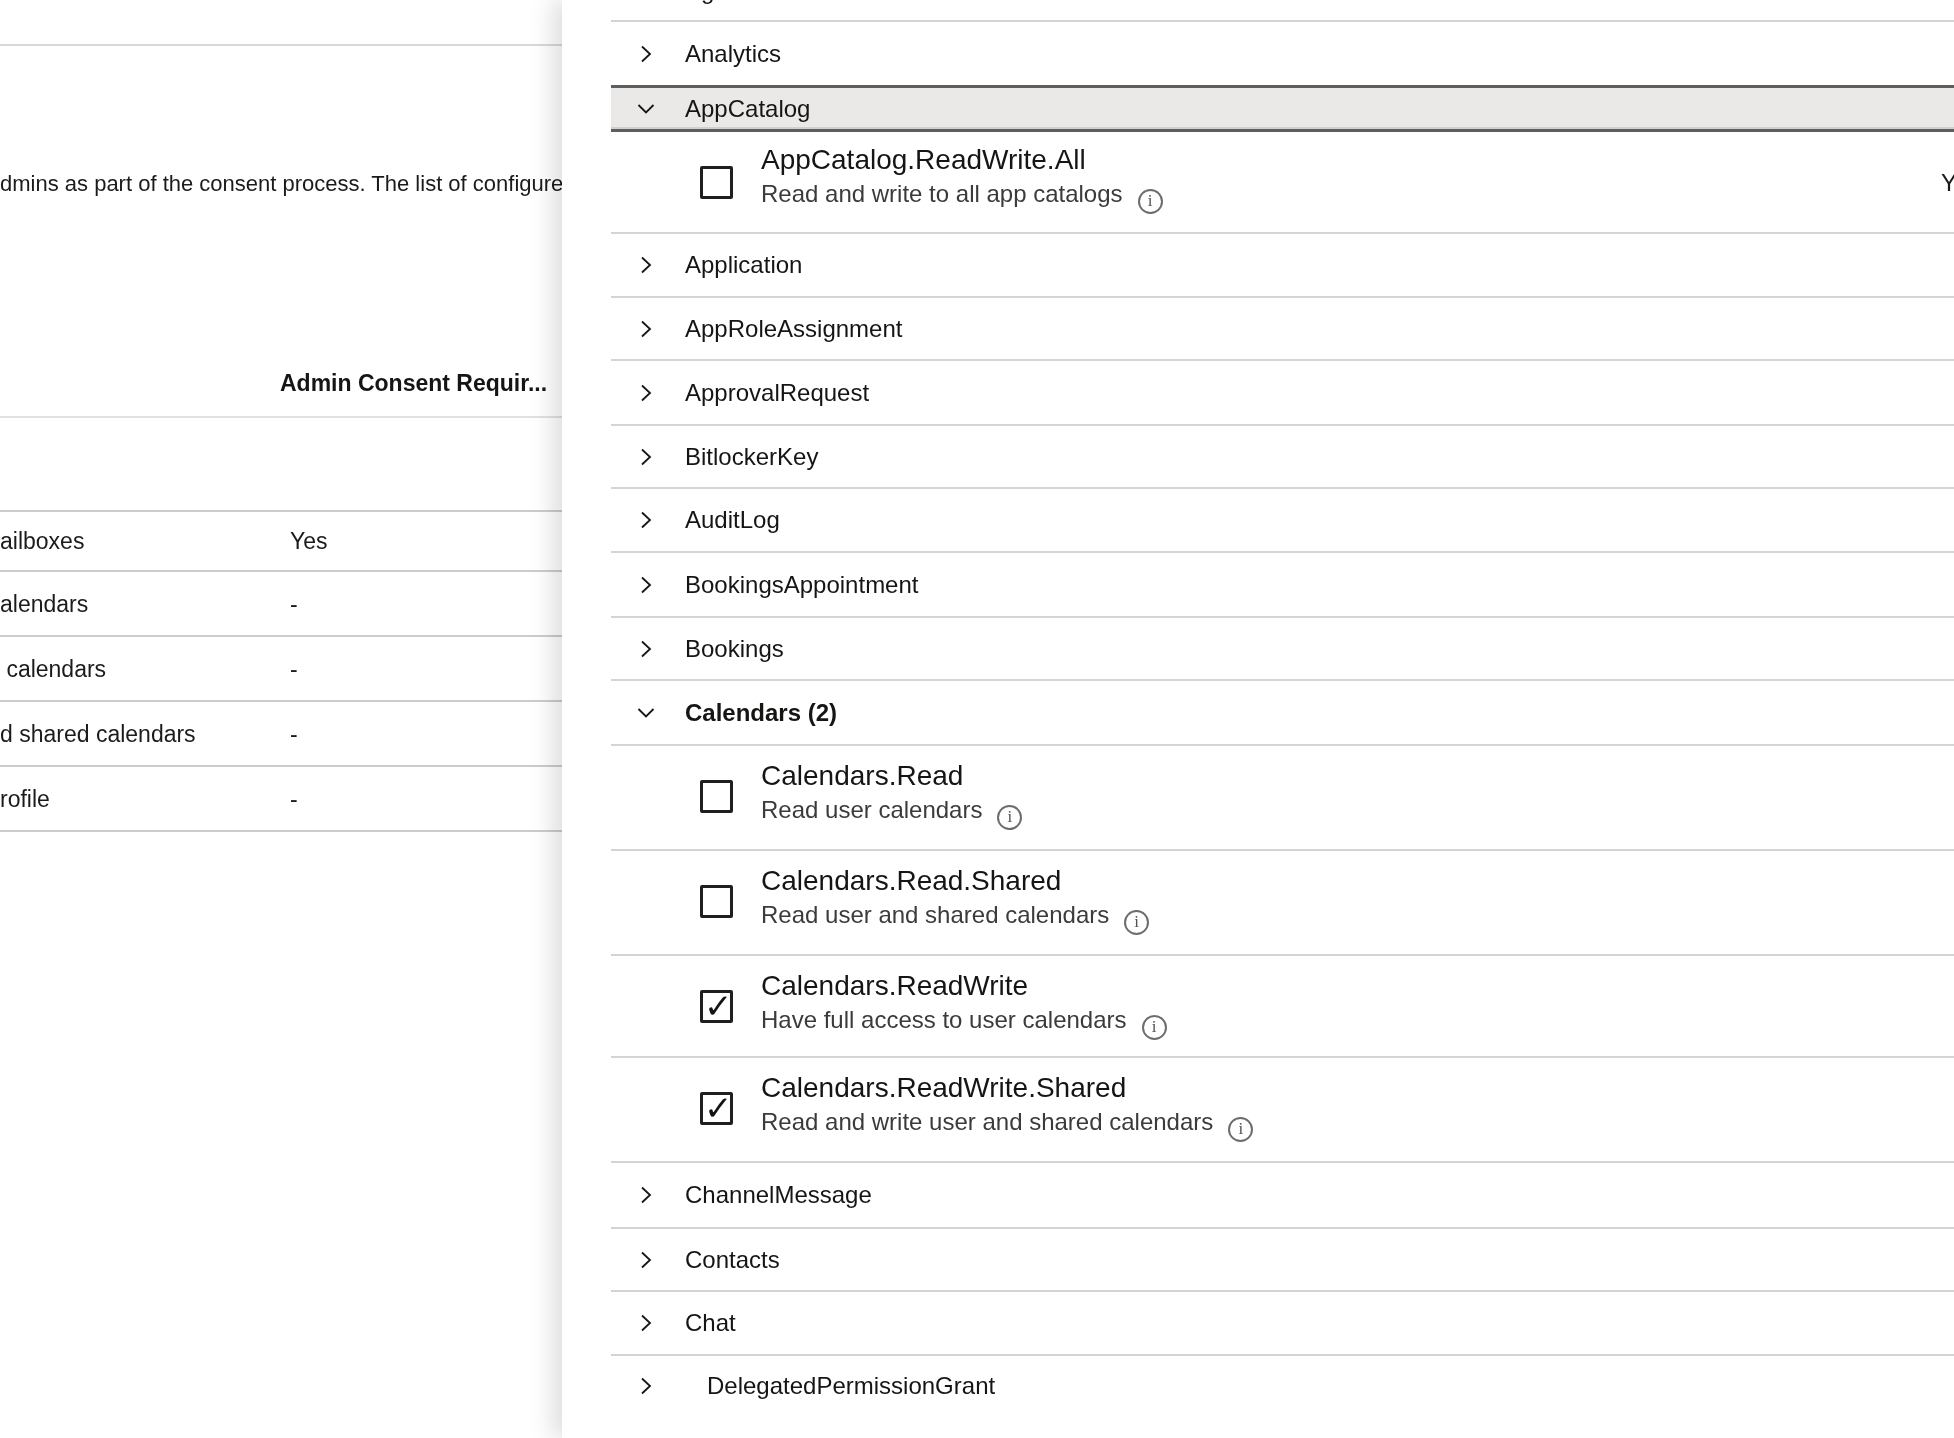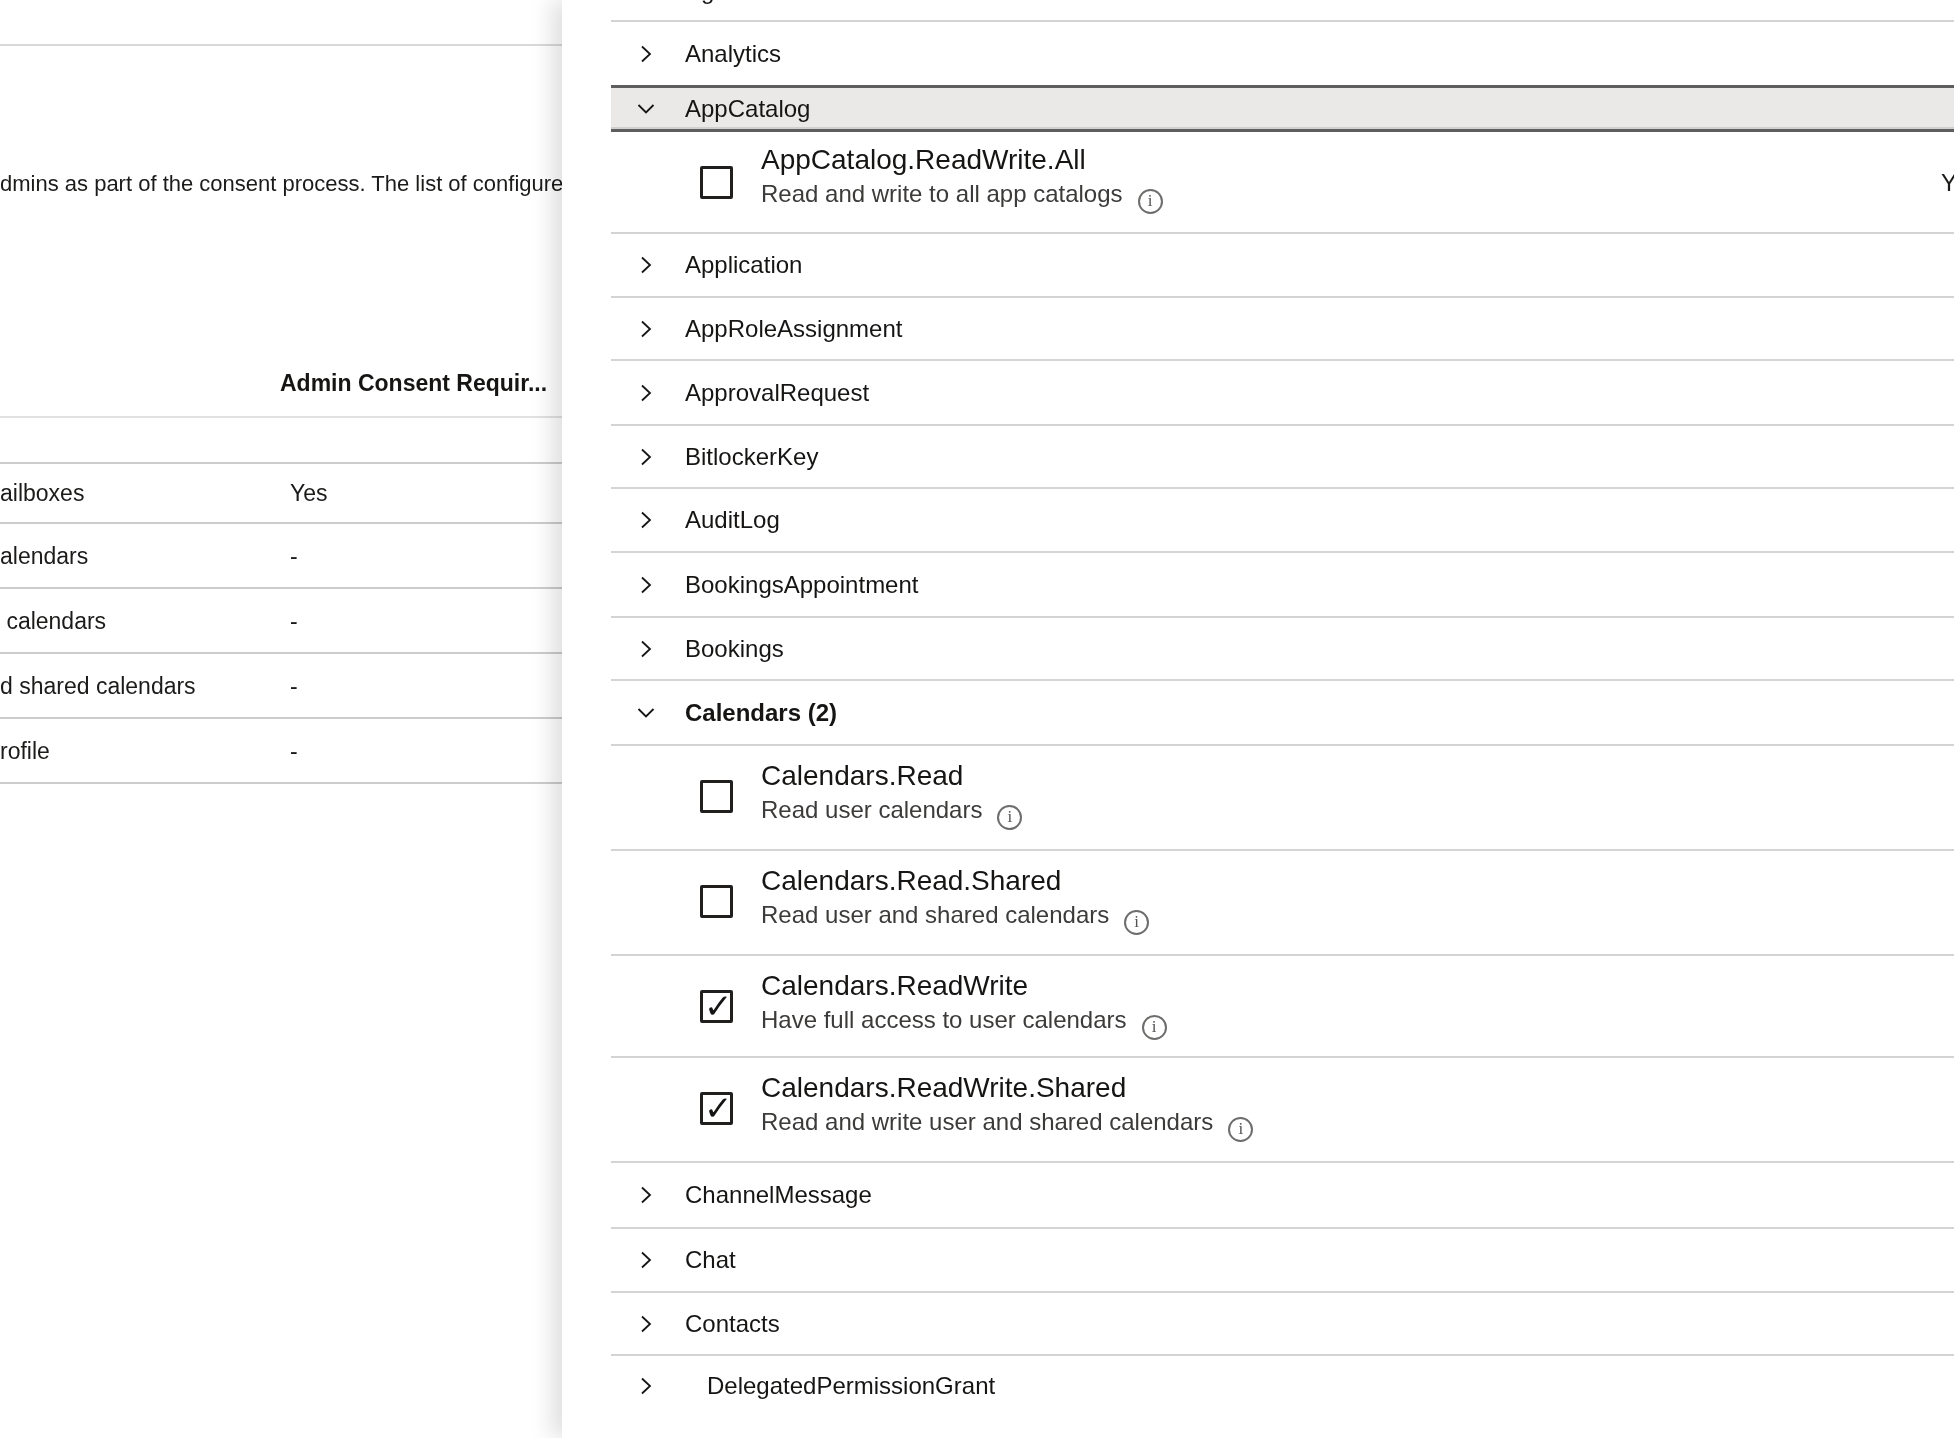--- a/index.html
+++ b/index.html
@@ -5,21 +5,21 @@
   * { box-sizing: border-box; margin: 0; padding: 0; }
   html, body { width: 1954px; height: 1438px; overflow: hidden; background: #ffffff; }
   body { position: relative; font-family: "Liberation Sans", sans-serif; color: #1b1a19; }
 
   
   #left-region { position: absolute; left: 0; top: 0; width: 562px; height: 1438px; overflow: hidden; background: #fff; }
   .top-line { position: absolute; left: 0; top: 44px; width: 562px; height: 2px; background: #d9d9d9; }
   .intro { position: absolute; left: 0; top: 167px; font-size: 22px; line-height: 34px; white-space: nowrap; color: #1c1b1a; }
   .tbl-header { position: absolute; left: 280px; top: 366px; font-size: 23px; line-height: 34px; font-weight: 700; white-space: nowrap; color: #161514; }
   .hline-a { position: absolute; left: 0; top: 416px; width: 562px; height: 2px; background: #e3e1df; }
-  .tbl-body { position: absolute; left: 0; top: 462px; width: 562px; border-top: 2px solid #cecccb; }
+  .tbl-body { position: absolute; left: 0; top: 510px; width: 562px; border-top: 2px solid #cecccb; }
   .trow { position: relative; height: 65px; border-bottom: 2px solid #cecccb; }
   .trow.first { height: 60px; }
   .trow .c1 { position: absolute; left: 0; top: 50%; transform: translateY(-50%); font-size: 23px; white-space: pre; color: #1c1b1a; }
   .trow .c2 { position: absolute; left: 290px; top: 50%; transform: translateY(-50%); font-size: 23px; color: #1c1b1a; }
 
   
   #flyout { position: absolute; left: 562px; top: 0; width: 1392px; height: 1438px; background: #fff;
             box-shadow: -10px 0 22px rgba(0,0,0,0.13); }
   .frag { height: 22px; margin-left: 49px; border-bottom: 2px solid #d6d4d2; overflow: hidden; }
   .frag .g-inner { height: 63px; display: flex; align-items: center; transform: translateY(-41px); }
@@ -220,36 +220,36 @@
   </div>
 
   <div class="grow h66">
     <span class="chev">
       <svg width="22" height="22" viewBox="0 0 22 22">
           <polyline points="7,3.5 15,11 7,18.5" fill="none" stroke="#161514" stroke-width="1.8"></polyline>
         </svg>
     </span>
     <span class="glabel">ChannelMessage</span>
   </div>
+  <div class="grow">
+    <span class="chev">
+      <svg width="22" height="22" viewBox="0 0 22 22">
+          <polyline points="7,3.5 15,11 7,18.5" fill="none" stroke="#161514" stroke-width="1.8"></polyline>
+        </svg>
+    </span>
+    <span class="glabel">Contacts</span>
+  </div>
   <div class="grow h64">
     <span class="chev">
       <svg width="22" height="22" viewBox="0 0 22 22">
           <polyline points="7,3.5 15,11 7,18.5" fill="none" stroke="#161514" stroke-width="1.8"></polyline>
         </svg>
     </span>
     <span class="glabel">Chat</span>
   </div>
-  <div class="grow">
-    <span class="chev">
-      <svg width="22" height="22" viewBox="0 0 22 22">
-          <polyline points="7,3.5 15,11 7,18.5" fill="none" stroke="#161514" stroke-width="1.8"></polyline>
-        </svg>
-    </span>
-    <span class="glabel">Contacts</span>
-  </div>
   <div class="grow no-border" style="height:60px;gap:22px;">
     <span class="chev">
       <svg width="22" height="22" viewBox="0 0 22 22">
           <polyline points="7,3.5 15,11 7,18.5" fill="none" stroke="#161514" stroke-width="1.8"></polyline>
         </svg>
     </span>
     <span class="glabel">DelegatedPermissionGrant</span>
   </div>
 
 </div>

